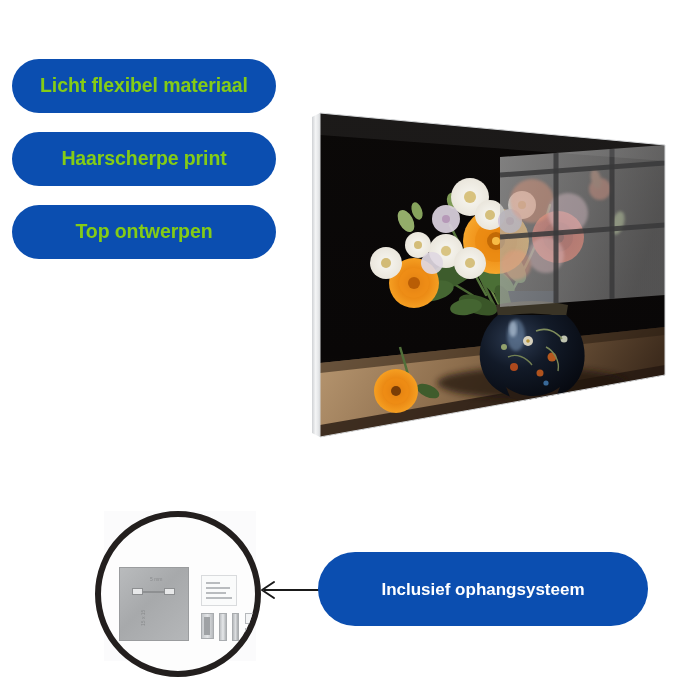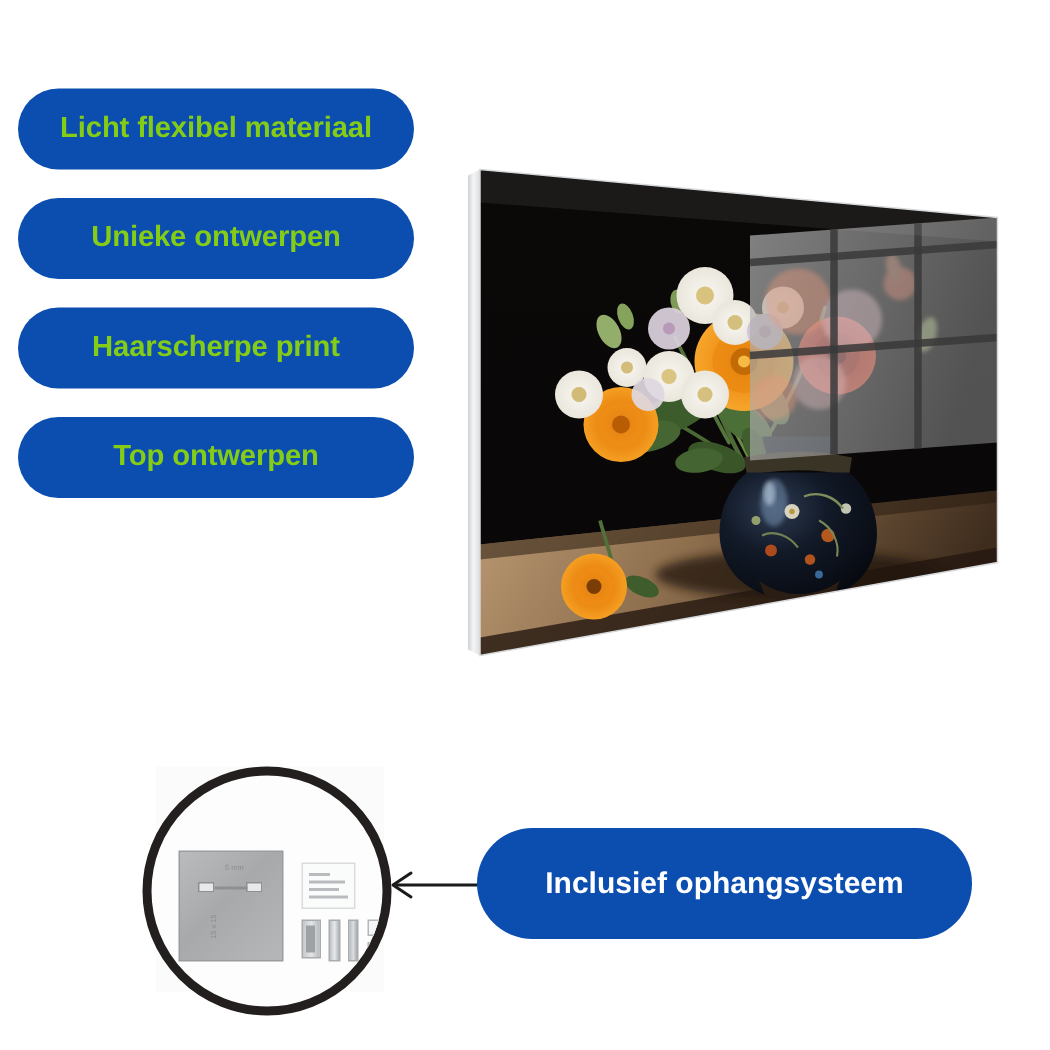--- a/index.html
+++ b/index.html
@@ -58,21 +58,21 @@
     height: 74px;
     border-radius: 37px;
     background: #0B4EB0;
     display: flex;
     align-items: center;
     justify-content: center;
     box-sizing: border-box;
   }
   .callout-label {
     color: #ffffff;
-    font-size: 20px;
+    font-size: 17px;
     font-weight: bold;
     line-height: 1;
     white-space: nowrap;
   }
 
   
   .connector {
     position: absolute;
     left: 252px;
     top: 576px;
@@ -206,23 +206,20 @@
 
 <div id="stage">
 
   <div class="badge-column">
 
     <div class="badge">
       <span class="badge-label">Licht flexibel materiaal</span>
     </div>
 
 
-    <div class="badge">
-      <span class="badge-label">Unieke ontwerpen</span>
-    </div>
 
     <div class="badge">
       <span class="badge-label">Haarscherpe print</span>
     </div>
 
     <div class="badge">
       <span class="badge-label">Top ontwerpen</span>
     </div>
 
   </div>

